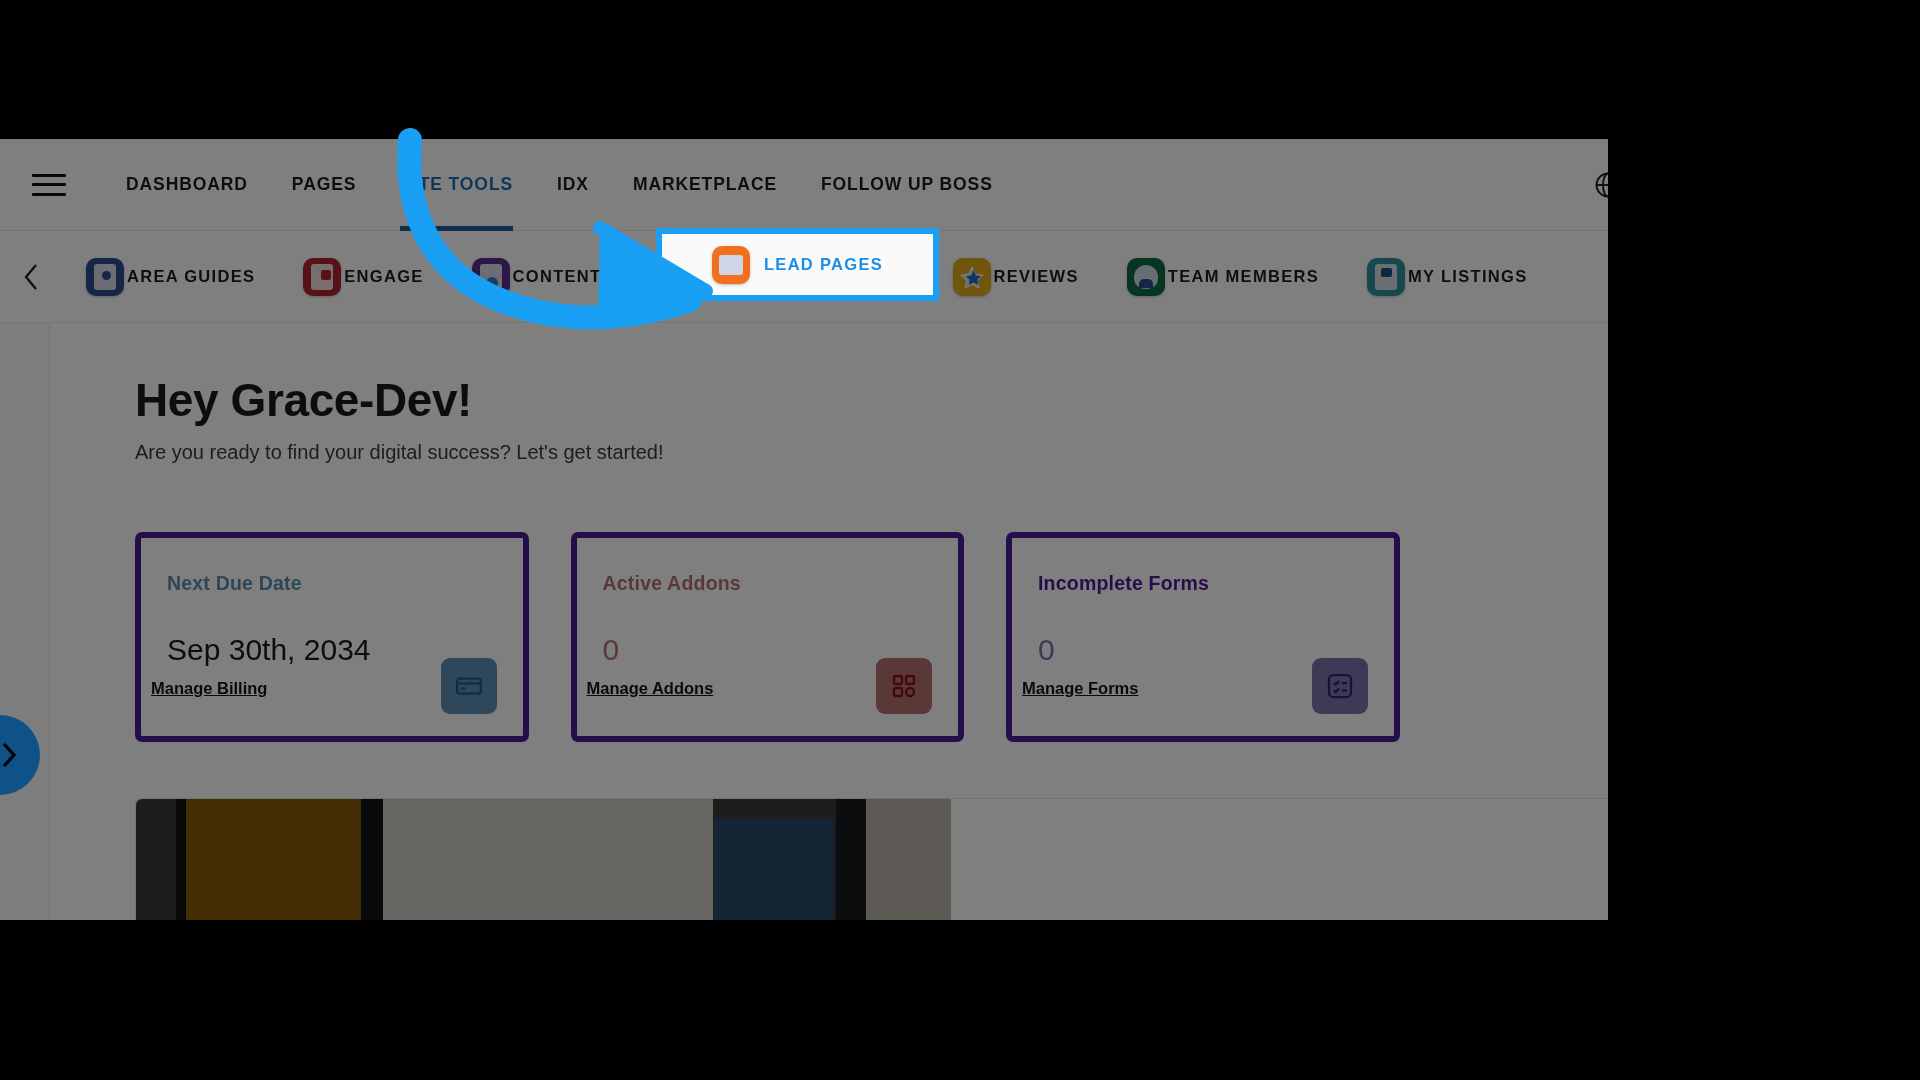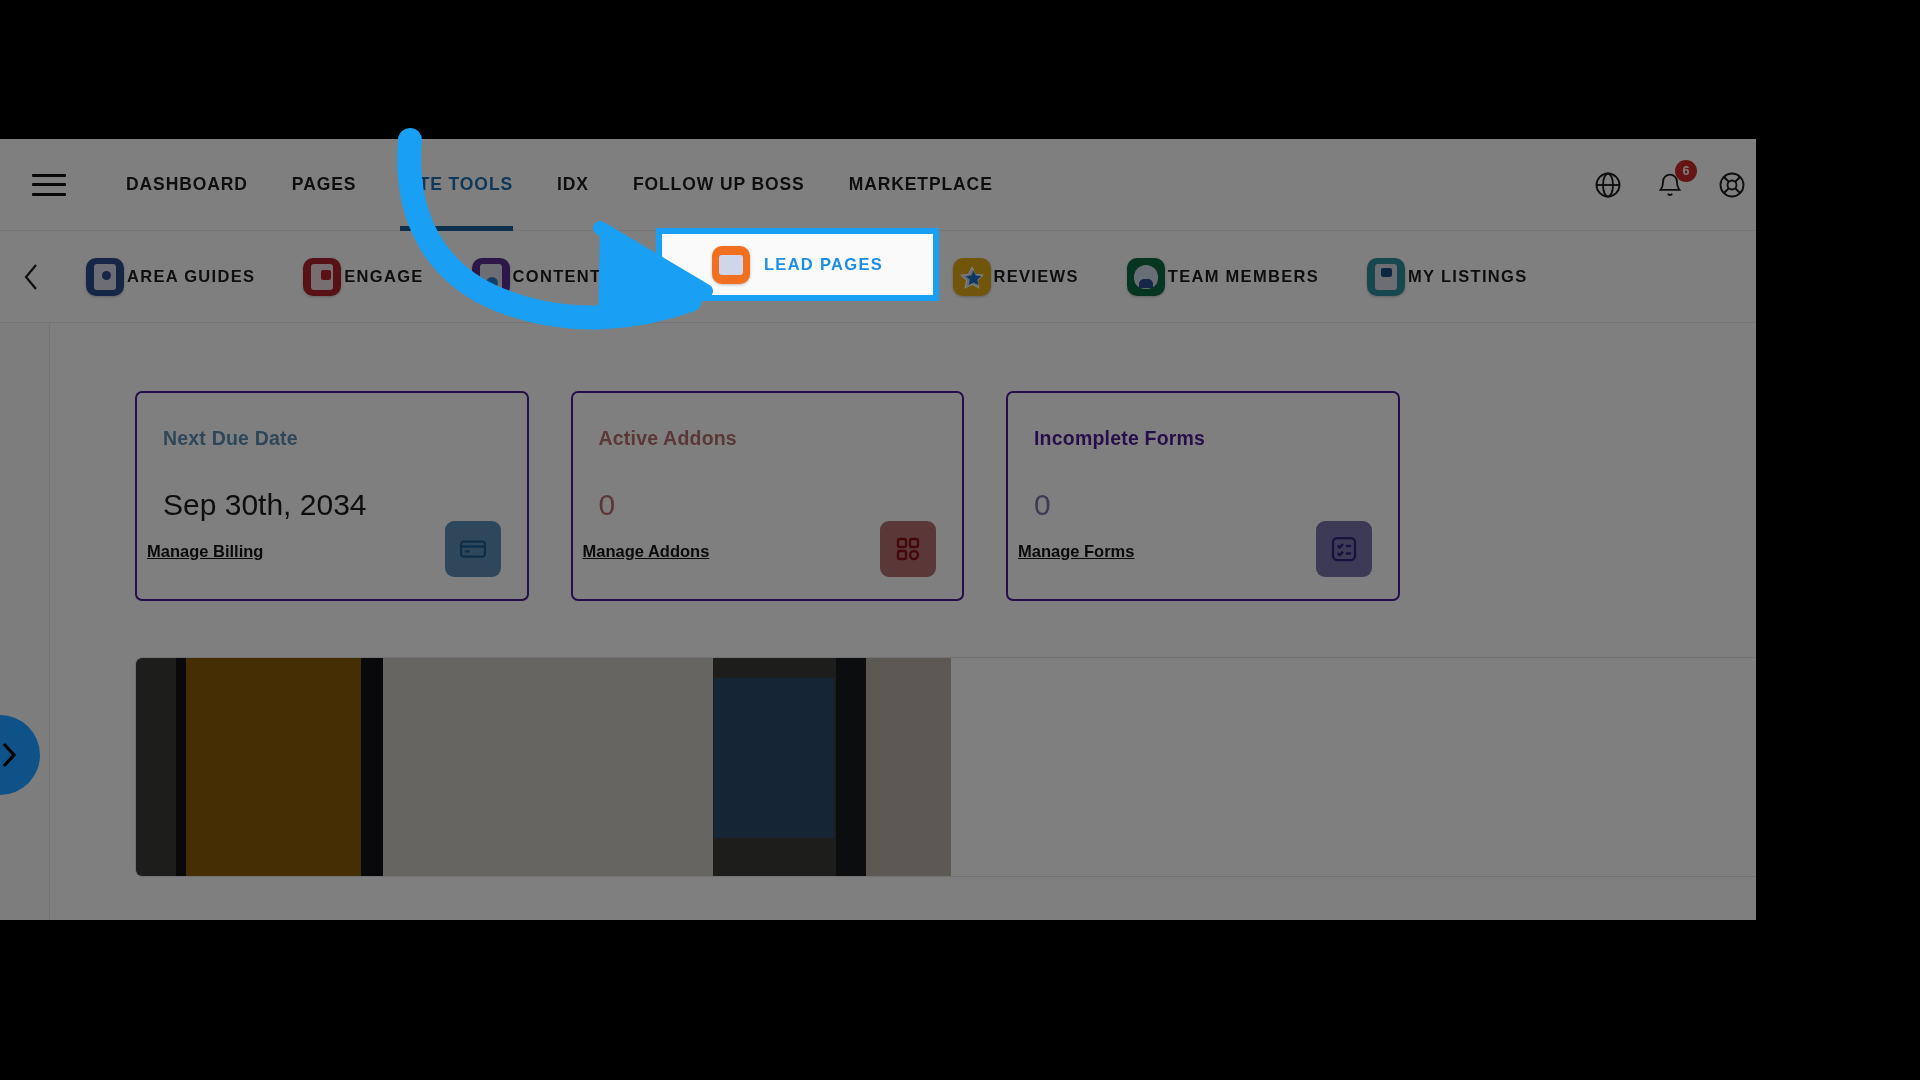--- a/index.html
+++ b/index.html
@@ -11,21 +11,21 @@
   }
   #screen {
     position: relative;
     width: 1920px; height: 1080px;
     background: #000;
   }
   
   #viewport {
     position: absolute;
     left: 0; top: 139px;
-    width: 1756px; height: 781px;
+    width: 1608px; height: 781px;
     background: #ffffff;
     overflow: hidden;
   }
   
   #dim {
     position: absolute;
     left: 0; top: 139px; width: 1920px; height: 781px;
     background: rgba(0,0,0,0.50);
     pointer-events: none;
     z-index: 40;
@@ -150,21 +150,21 @@
   .greeting p {
     margin-top: 14px; font-size: 20px; color: #3b3b3b;
   }
 
   .cards {
     margin: 68px 85px 0 85px;
     display: grid; grid-template-columns: repeat(4, 1fr); gap: 42px;
   }
   .card {
     position: relative; height: 210px;
-    border: 2px solid #4c1d95; border-radius: 7px;
+    border: 6px solid #4c1d95; border-radius: 7px;
     background: #fff; padding: 34px 26px 0 26px;
   }
   .card .ctitle { font-size: 19.5px; font-weight: 600; letter-spacing: .2px; }
   .card .cvalue { margin-top: 38px; font-size: 30px; font-weight: 400; color: #1b1b1b; }
   .card .clink {
     position: absolute; left: 10px; bottom: 38px;
     font-size: 16.5px; font-weight: 700; color: #141414;
     text-decoration: underline; cursor: pointer;
   }
   .card .cbadge {
@@ -244,24 +244,24 @@
         <div class="navlink">
             <span>PAGES</span>
           </div>
         <div class="navlink active">
             <span>SITE TOOLS</span>
           </div>
         <div class="navlink">
             <span>IDX</span>
           </div>
         <div class="navlink">
+            <span>MARKETPLACE</span>
+          </div>
+        <div class="navlink">
             <span>FOLLOW UP BOSS</span>
-          </div>
-        <div class="navlink">
-            <span>MARKETPLACE</span>
           </div>
       </div>
       <div class="navicons">
         <div class="navicon">
           <svg width="30" height="30" viewBox="0 0 24 24" fill="none" stroke="#1c1c1c" stroke-width="1.5">
             <circle cx="12" cy="12" r="9.2"></circle>
               <ellipse cx="12" cy="12" rx="4" ry="9.2"></ellipse>
             <line x1="2.8" y1="12" x2="21.2" y2="12"></line>
           </svg>
         </div>
@@ -364,20 +364,24 @@
           <polyline points="6,5 16,17 6,29"></polyline>
         </svg>
       </div>
     </div>
 
     <div class="content">
       <div class="leftrail"></div>
       <div class="inner-page">
 
 
+        <div class="greeting">
+          <h1>Hey Grace-Dev!</h1>
+          <p>Are you ready to find your digital success? Let's get started!</p>
+        </div>
 
         <div class="cards">
 
           <div class="card">
             <div class="ctitle" style="color:#5b8fb3">Next Due Date</div>
             <div class="cvalue">Sep 30th, 2034</div>
             <div class="clink">Manage Billing</div>
             <div class="cbadge" style="background:#5c8fb4">
               <svg width="30" height="30" viewBox="0 0 24 24" fill="none" stroke="#1a5d91" stroke-width="1.8">
                 <rect x="2.5" y="6" width="19" height="12" rx="2"></rect>

